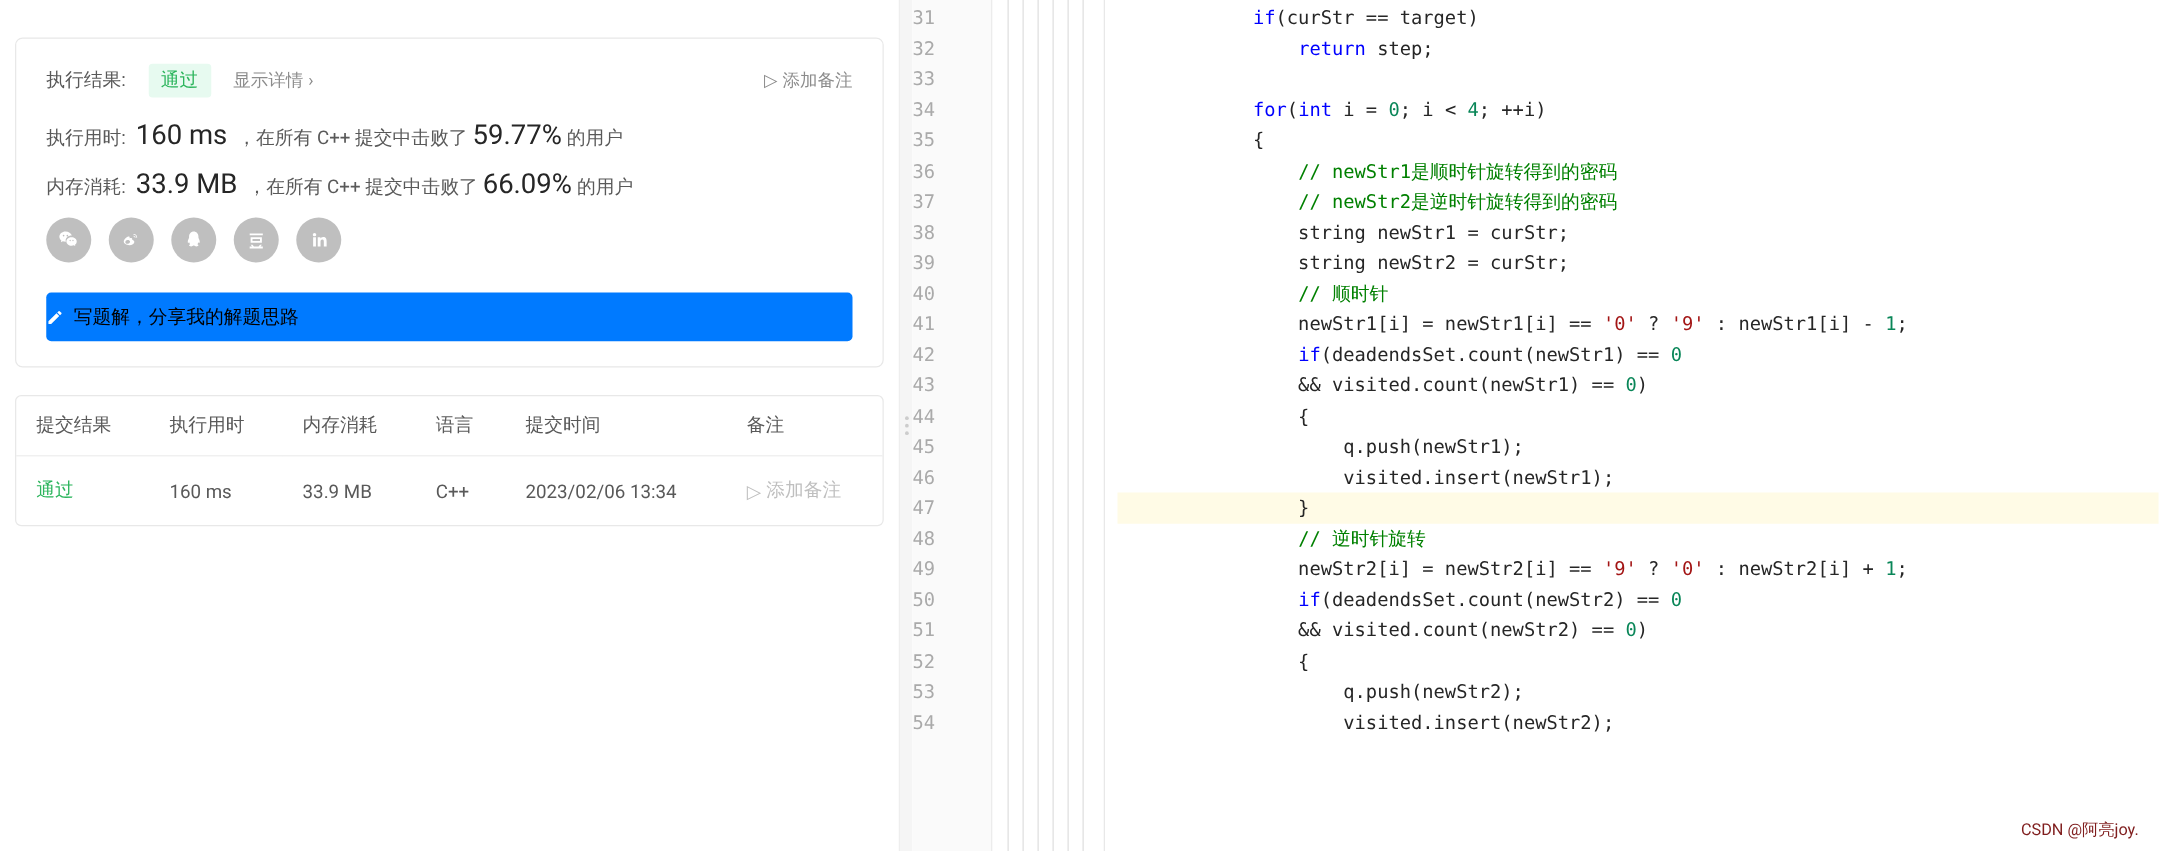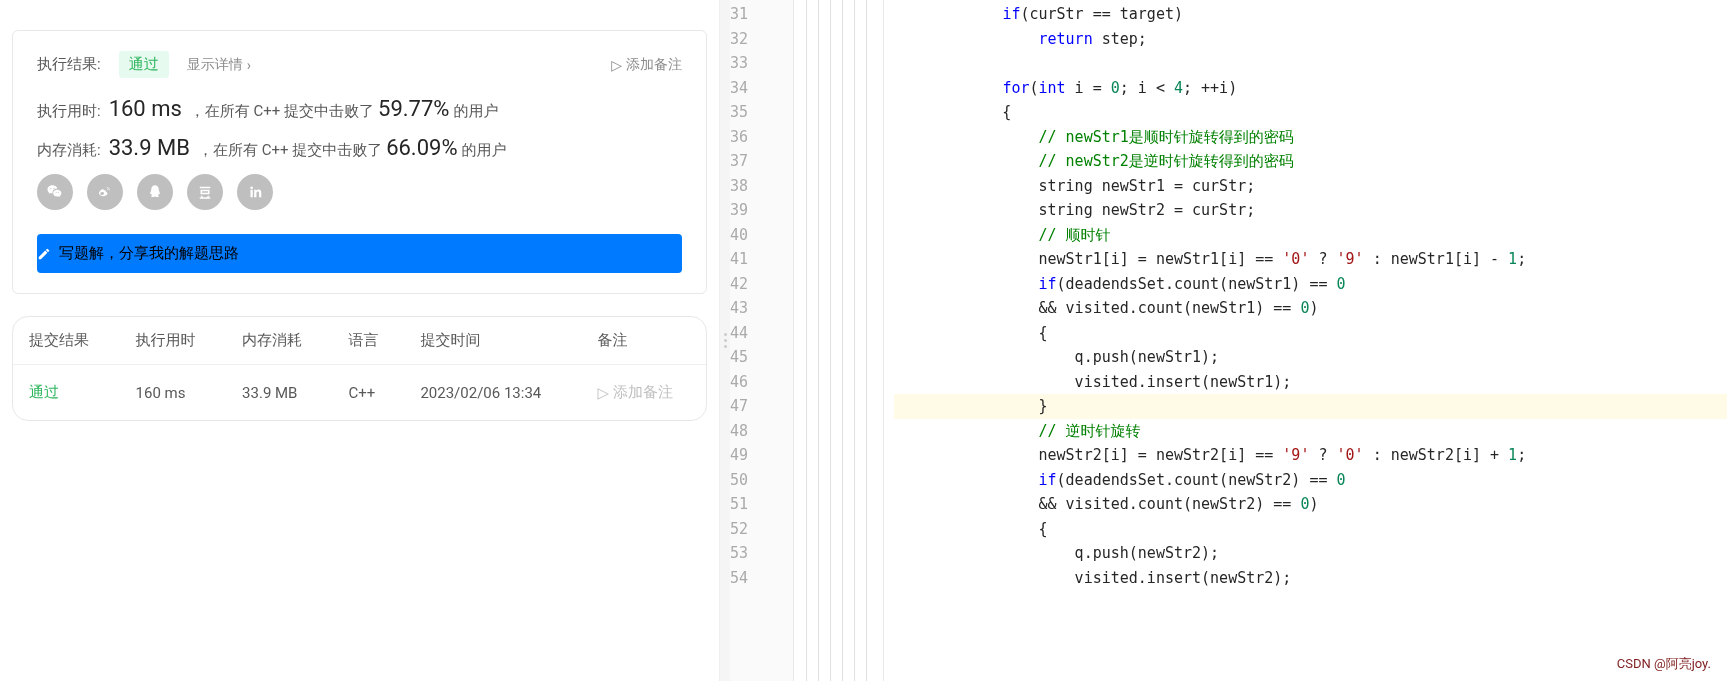--- a/index.html
+++ b/index.html
@@ -15,21 +15,21 @@
 .add-note { color: #8c8c8c; font-size: 14px; cursor: pointer; display: flex; align-items: center; gap: 4px; }
 .stat-row { display: flex; align-items: baseline; margin-bottom: 14px; flex-wrap: wrap; gap: 4px; font-size: 15px; color: #595959; }
 .big-val { font-size: 22px; color: #262626; font-weight: 400; margin: 0 4px; }
 .pct { font-size: 22px; color: #262626; }
 .share-label { margin-top: 8px; margin-bottom: 14px; font-size: 15px; color: #595959; }
 .share-icons { display: flex; gap: 14px; margin-bottom: 24px; }
 .share-icon { width: 36px; height: 36px; border-radius: 50%; background: #bfbfbf; display: flex; align-items: center; justify-content: center; color: #fff; font-size: 16px; cursor: pointer; }
 .share-icon svg { width: 18px; height: 18px; fill: #fff; }
 .write-btn { width: 100%; background: #007aff; color: #000000; border: none; border-radius: 4px; padding: 10px 0; font-size: 15px; cursor: pointer; display: flex; align-items: center; justify-content: flex-start; gap: 8px; }
 .write-btn svg { width: 14px; height: 14px; fill: #fff; }
-.history-card { border: 1px solid #e8e8e8; border-radius: 16px; margin-top: 22px; }
+.history-card { border: 1px solid #e8e8e8; border-radius: 5px; margin-top: 22px; }
 .history-table { width: 100%; border-collapse: collapse; }
 .history-table th { text-align: left; padding: 14px 16px; font-size: 15px; color: #595959; font-weight: 500; border-bottom: 1px solid #f0f0f0; }
 .history-table td { padding: 18px 16px; font-size: 15px; color: #595959; }
 .pass-link { color: #2db55d; cursor: pointer; }
 .note-cell { color: #bfbfbf; display: flex; align-items: center; gap: 4px; cursor: pointer; }
 .gutter { width: 64px; background: #fafafa; border-right: 1px solid #e8e8e8; text-align: left; padding-right: 10px; font-family: "Consolas", "Monaco", monospace; font-size: 15px; color: #aaa; line-height: 24.5px; padding-top: 2px; }
 .fold-gutter { width: 90px; border-right: 1px solid #e8e8e8; background: #fff; position: relative; }
 .fold-line { position: absolute; top: 0; bottom: 0; width: 1px; background: #e0e0e0; }
 .code-area { flex: 1; font-family: "Consolas", "Monaco", monospace; font-size: 15px; line-height: 24.5px; padding-top: 2px; padding-left: 10px; white-space: pre; }
 .code-line { height: 24.5px; }

